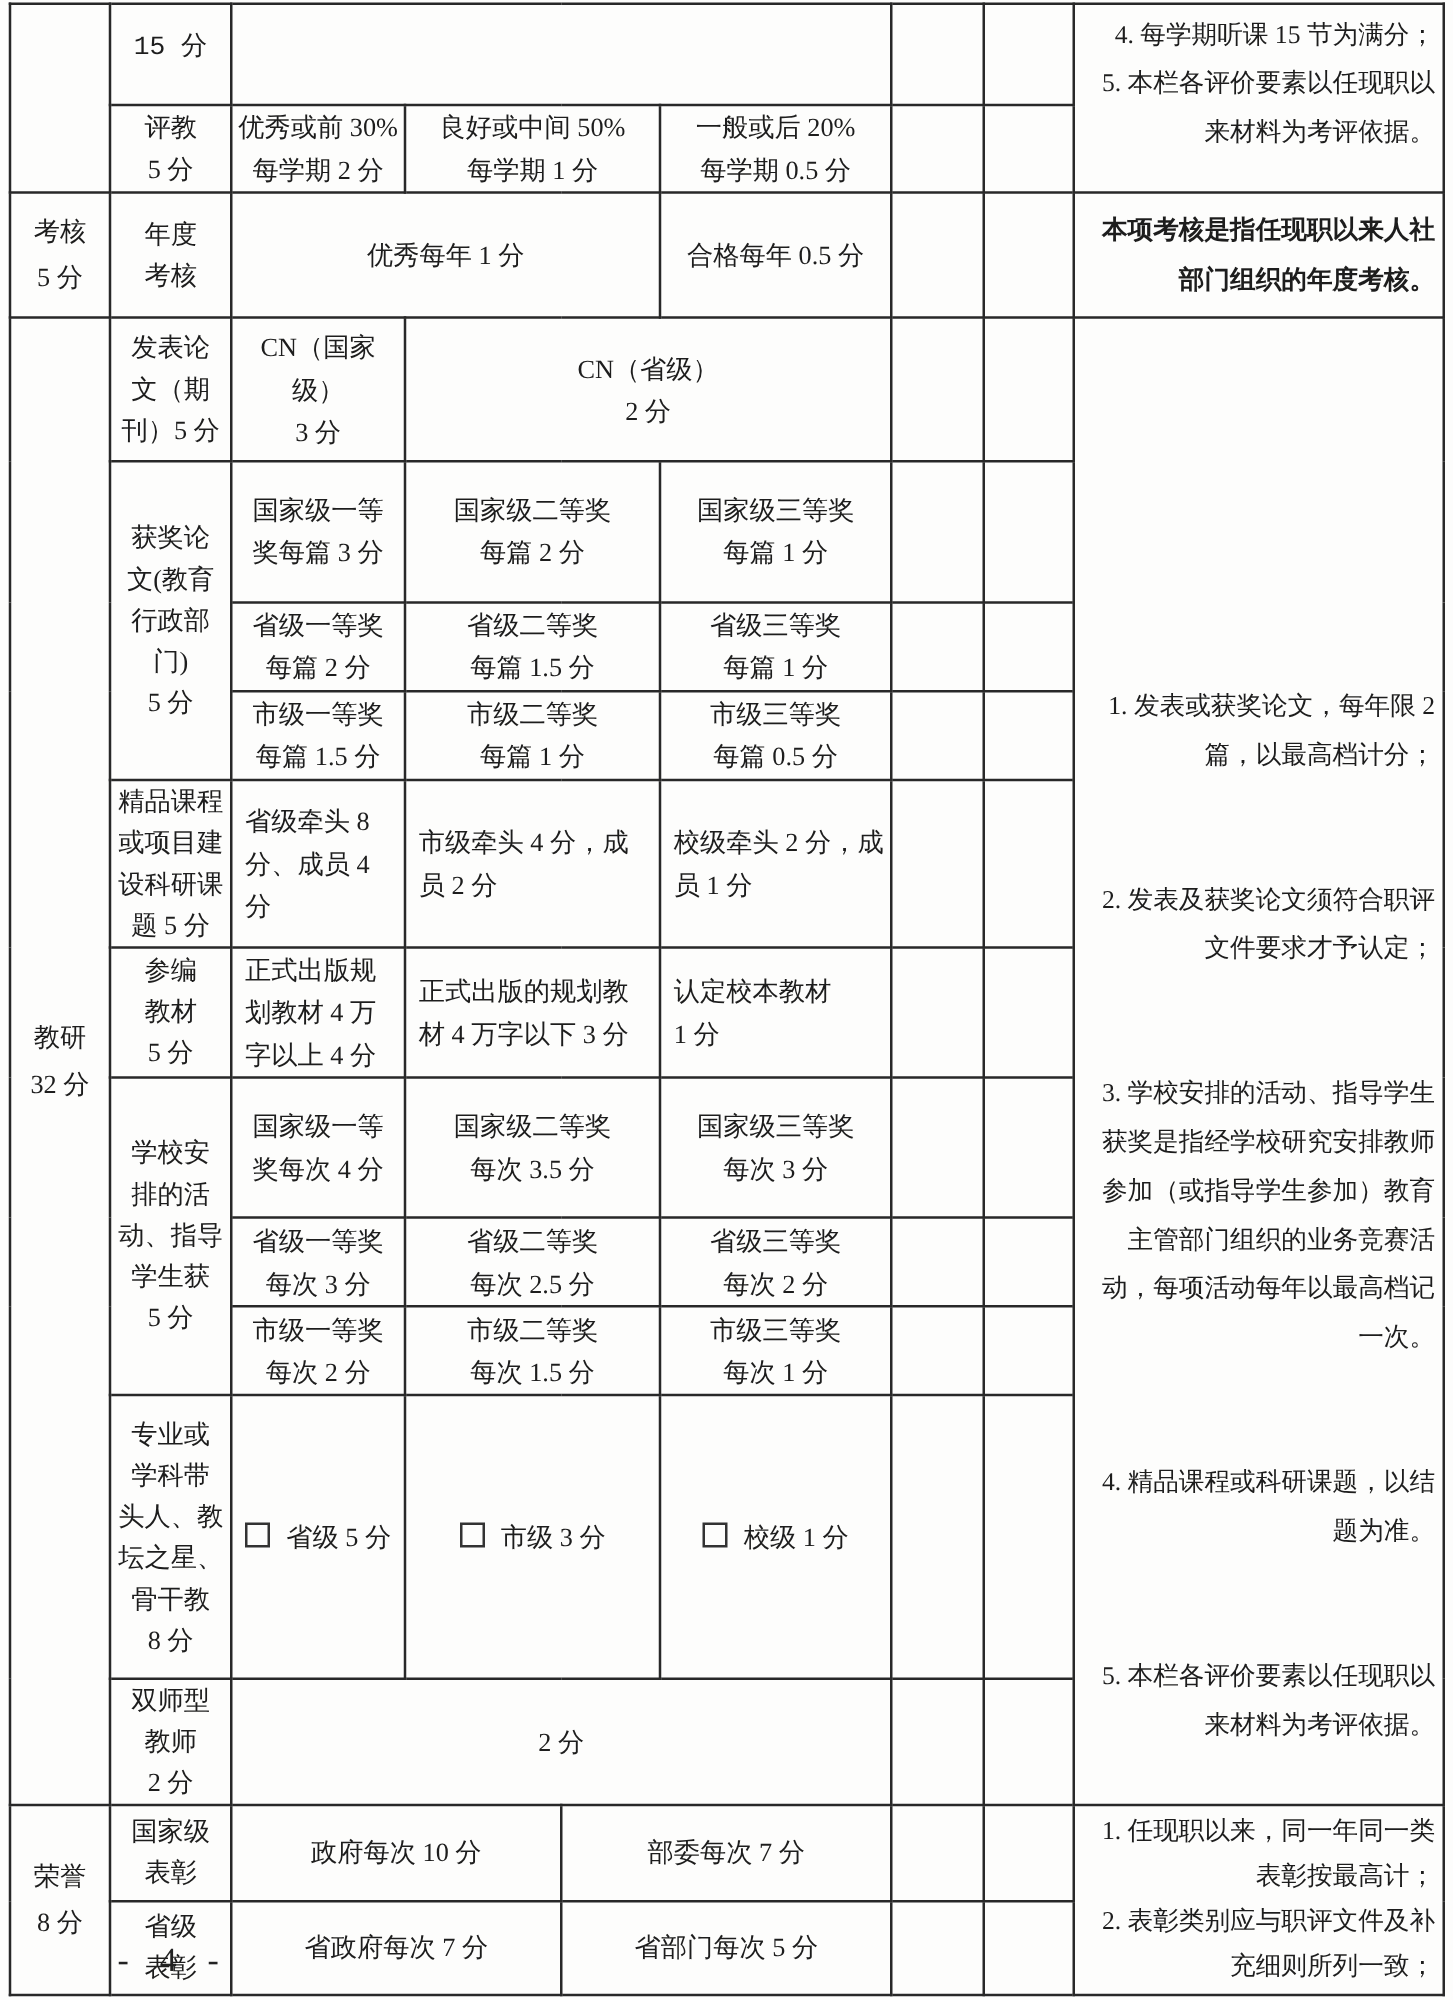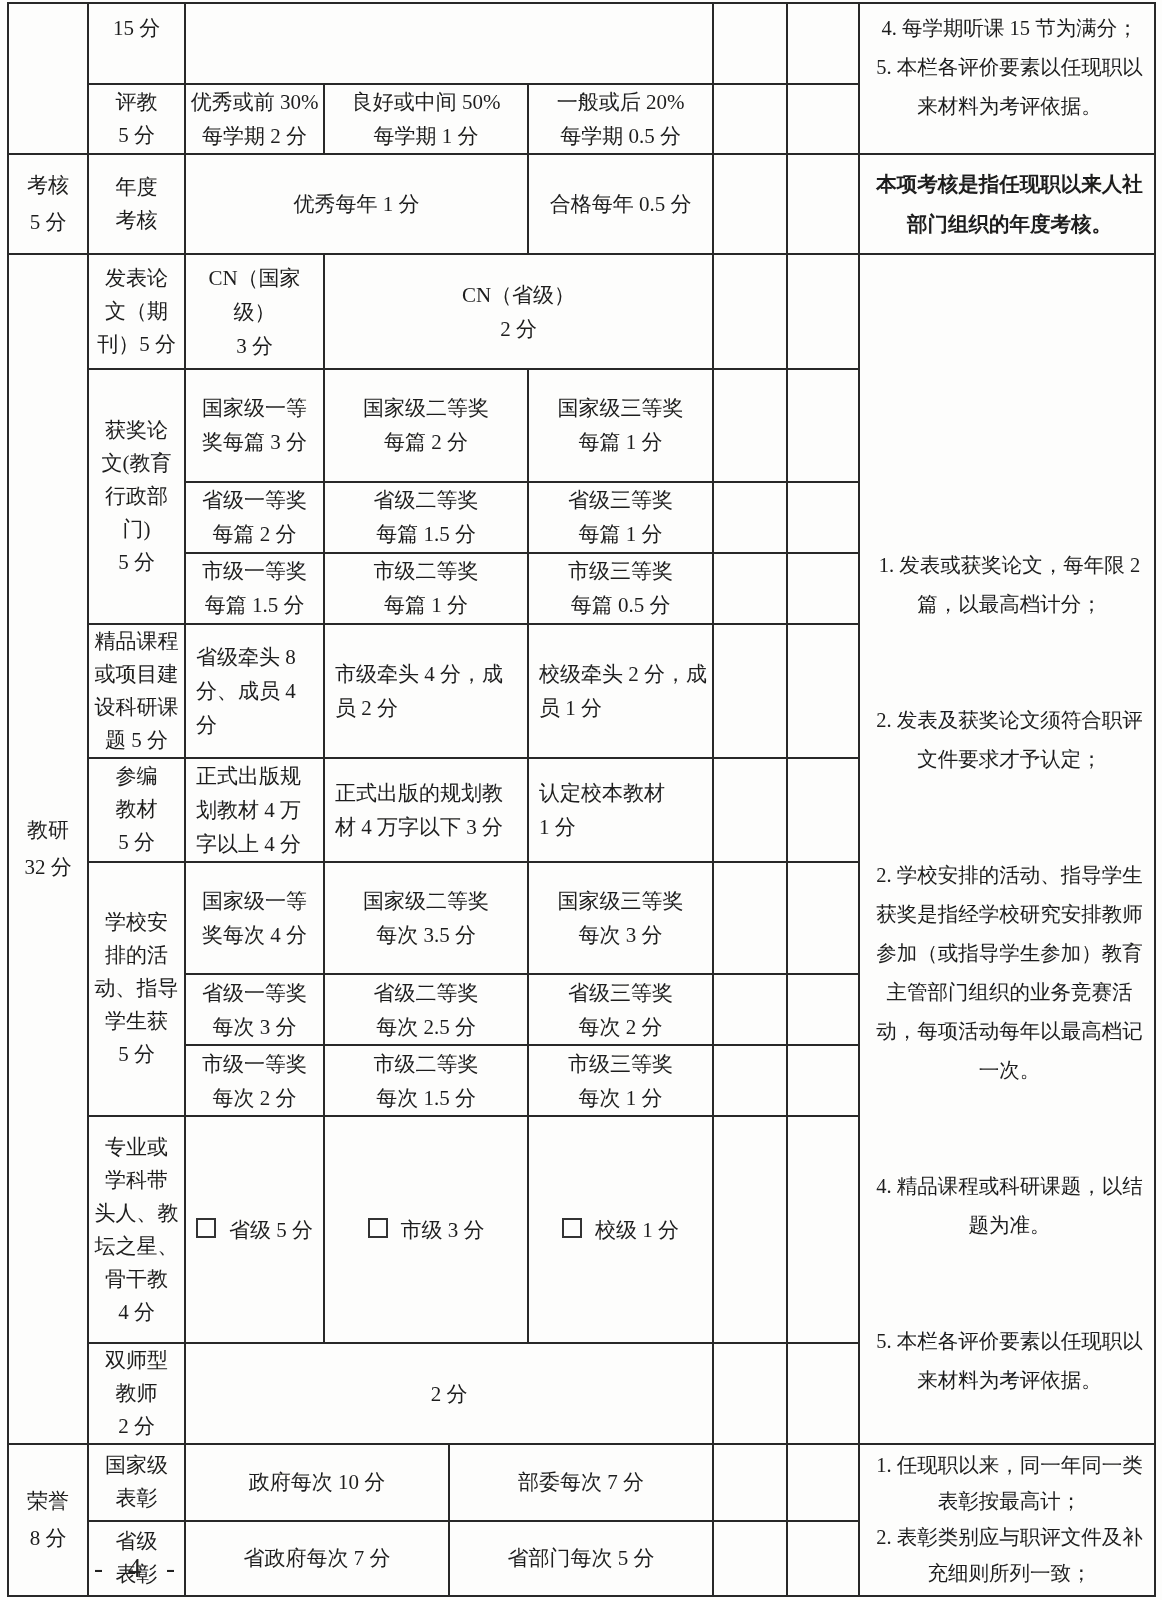--- a/index.html
+++ b/index.html
@@ -16,24 +16,24 @@
   td{
     border:2px solid #282828;
     padding:0 2px;
     white-space:pre-line;
     text-align:center;vertical-align:middle;
     font-size:21px;line-height:34px;
     overflow:hidden;
   }
   td.item{line-height:33px;padding:0;}
   td.cat{line-height:37px;}
-  td.top-item{vertical-align:top;padding-top:8px;}
+  td.top-item{vertical-align:top;padding-top:18px;font-family:Liberation Mono, monospace;}
   td.tl{text-align:left;padding-left:10px;padding-right:4px;}
   td.note{
-    text-align:center;font-size:20.5px;line-height:39px;
+    text-align:right;font-size:20.5px;line-height:39px;
     padding:4px 6px 4px 11px;
   }
   td.ntop{vertical-align:top;padding-top:5px;}
   td.nmid{vertical-align:middle;line-height:40px;font-weight:bold;}
   td.njy{vertical-align:top;padding-top:252px;}
   td.njy p{margin:0 0 38px 0;white-space:pre-line;}
   td.njy p:last-child{margin-bottom:0;}
   td.nrong{vertical-align:top;padding-top:2px;line-height:36px;}
   .cb{
     display:inline-block;width:16px;height:16px;
@@ -110,21 +110,21 @@
 3 分</td>
       <td colspan="3">CN（省级）
 2 分</td>
       <td></td>
       <td></td>
       <td class="note njy" rowspan="11">
         <p>1. 发表或获奖论文，每年限 2
 篇，以最高档计分；</p>
         <p>2. 发表及获奖论文须符合职评
 文件要求才予认定；</p>
-        <p>2. 学校安排的活动、指导学生
+        <p>3. 学校安排的活动、指导学生
 获奖是指经学校研究安排教师
 参加（或指导学生参加）教育
 主管部门组织的业务竞赛活
 动，每项活动每年以最高档记
 一次。</p>
         <p>4. 精品课程或科研课题，以结
 题为准。</p>
         <p>5. 本栏各评价要素以任现职以
 来材料为考评依据。</p>
       </td>
@@ -231,21 +231,21 @@
       <td></td>
       <td></td>
     </tr>
 
     <tr style="height:227px">
       <td class="item">专业或
 学科带
 头人、教
 坛之星、
 骨干教
-4 分</td>
+8 分</td>
       <td><span class="cb"></span><span>省级 5 分</span></td>
       <td colspan="2"><span class="cb"></span><span>市级 3 分</span></td>
       <td><span class="cb"></span><span>校级 1 分</span></td>
       <td></td>
       <td></td>
     </tr>
 
     <tr style="height:90px">
       <td class="item">双师型
 教师

